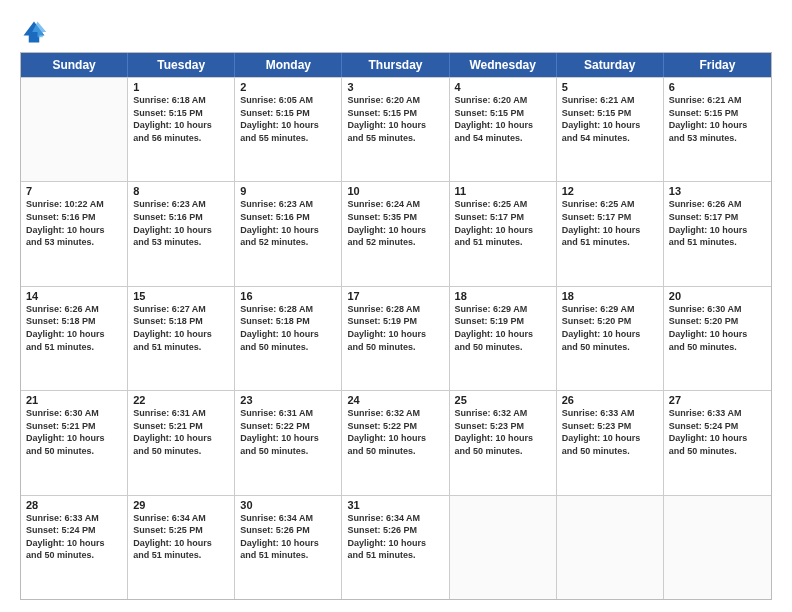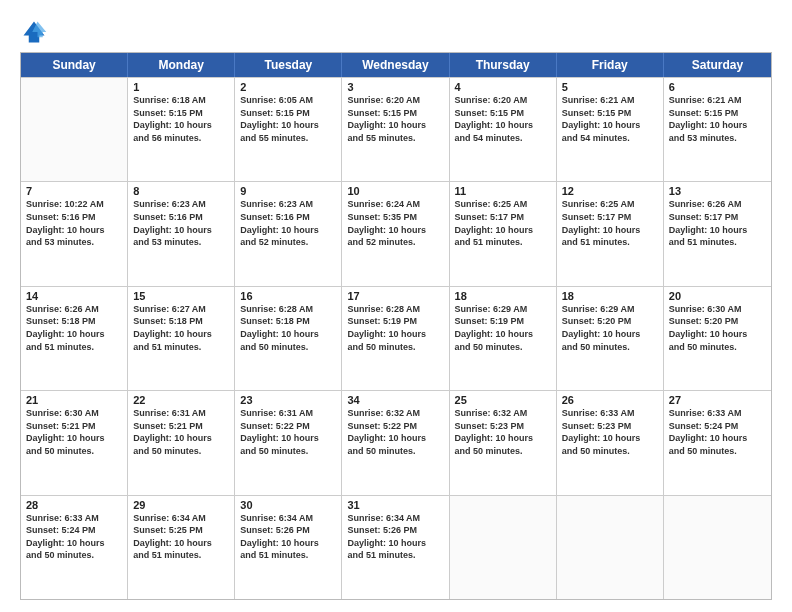--- a/index.html
+++ b/index.html
@@ -126,26 +126,26 @@
     </div>
     <div class="title-block">
       <h1></h1>
       <div class="subtitle"></div>
     </div>
   </div>
 
   <div class="calendar">
     <div class="cal-header-row" id="cal-header">
         <div class="cal-header-cell">Sunday</div>
+        <div class="cal-header-cell">Tuesday</div>
         <div class="cal-header-cell">Monday</div>
-        <div class="cal-header-cell">Tuesday</div>
+        <div class="cal-header-cell">Thursday</div>
         <div class="cal-header-cell">Wednesday</div>
-        <div class="cal-header-cell">Thursday</div>
+        <div class="cal-header-cell">Saturday</div>
         <div class="cal-header-cell">Friday</div>
-        <div class="cal-header-cell">Saturday</div>
       </div>
     <div class="cal-body" id="cal-body">
         <div class="cal-row">
           <div class="cal-cell empty"></div>
           <div class="cal-cell">
             <div class="day-num">1</div>
             <div class="day-info" style="white-space: pre-line;">Sunrise: 6:18 AM
 Sunset: 5:15 PM
 Daylight: 10 hours
 and 56 minutes.</div>
@@ -304,21 +304,21 @@
 and 50 minutes.</div>
           </div>
           <div class="cal-cell">
             <div class="day-num">23</div>
             <div class="day-info" style="white-space: pre-line;">Sunrise: 6:31 AM
 Sunset: 5:22 PM
 Daylight: 10 hours
 and 50 minutes.</div>
           </div>
           <div class="cal-cell">
-            <div class="day-num">34</div>
+            <div class="day-num">24</div>
             <div class="day-info" style="white-space: pre-line;">Sunrise: 6:32 AM
 Sunset: 5:22 PM
 Daylight: 10 hours
 and 50 minutes.</div>
           </div>
           <div class="cal-cell">
             <div class="day-num">25</div>
             <div class="day-info" style="white-space: pre-line;">Sunrise: 6:32 AM
 Sunset: 5:23 PM
 Daylight: 10 hours

